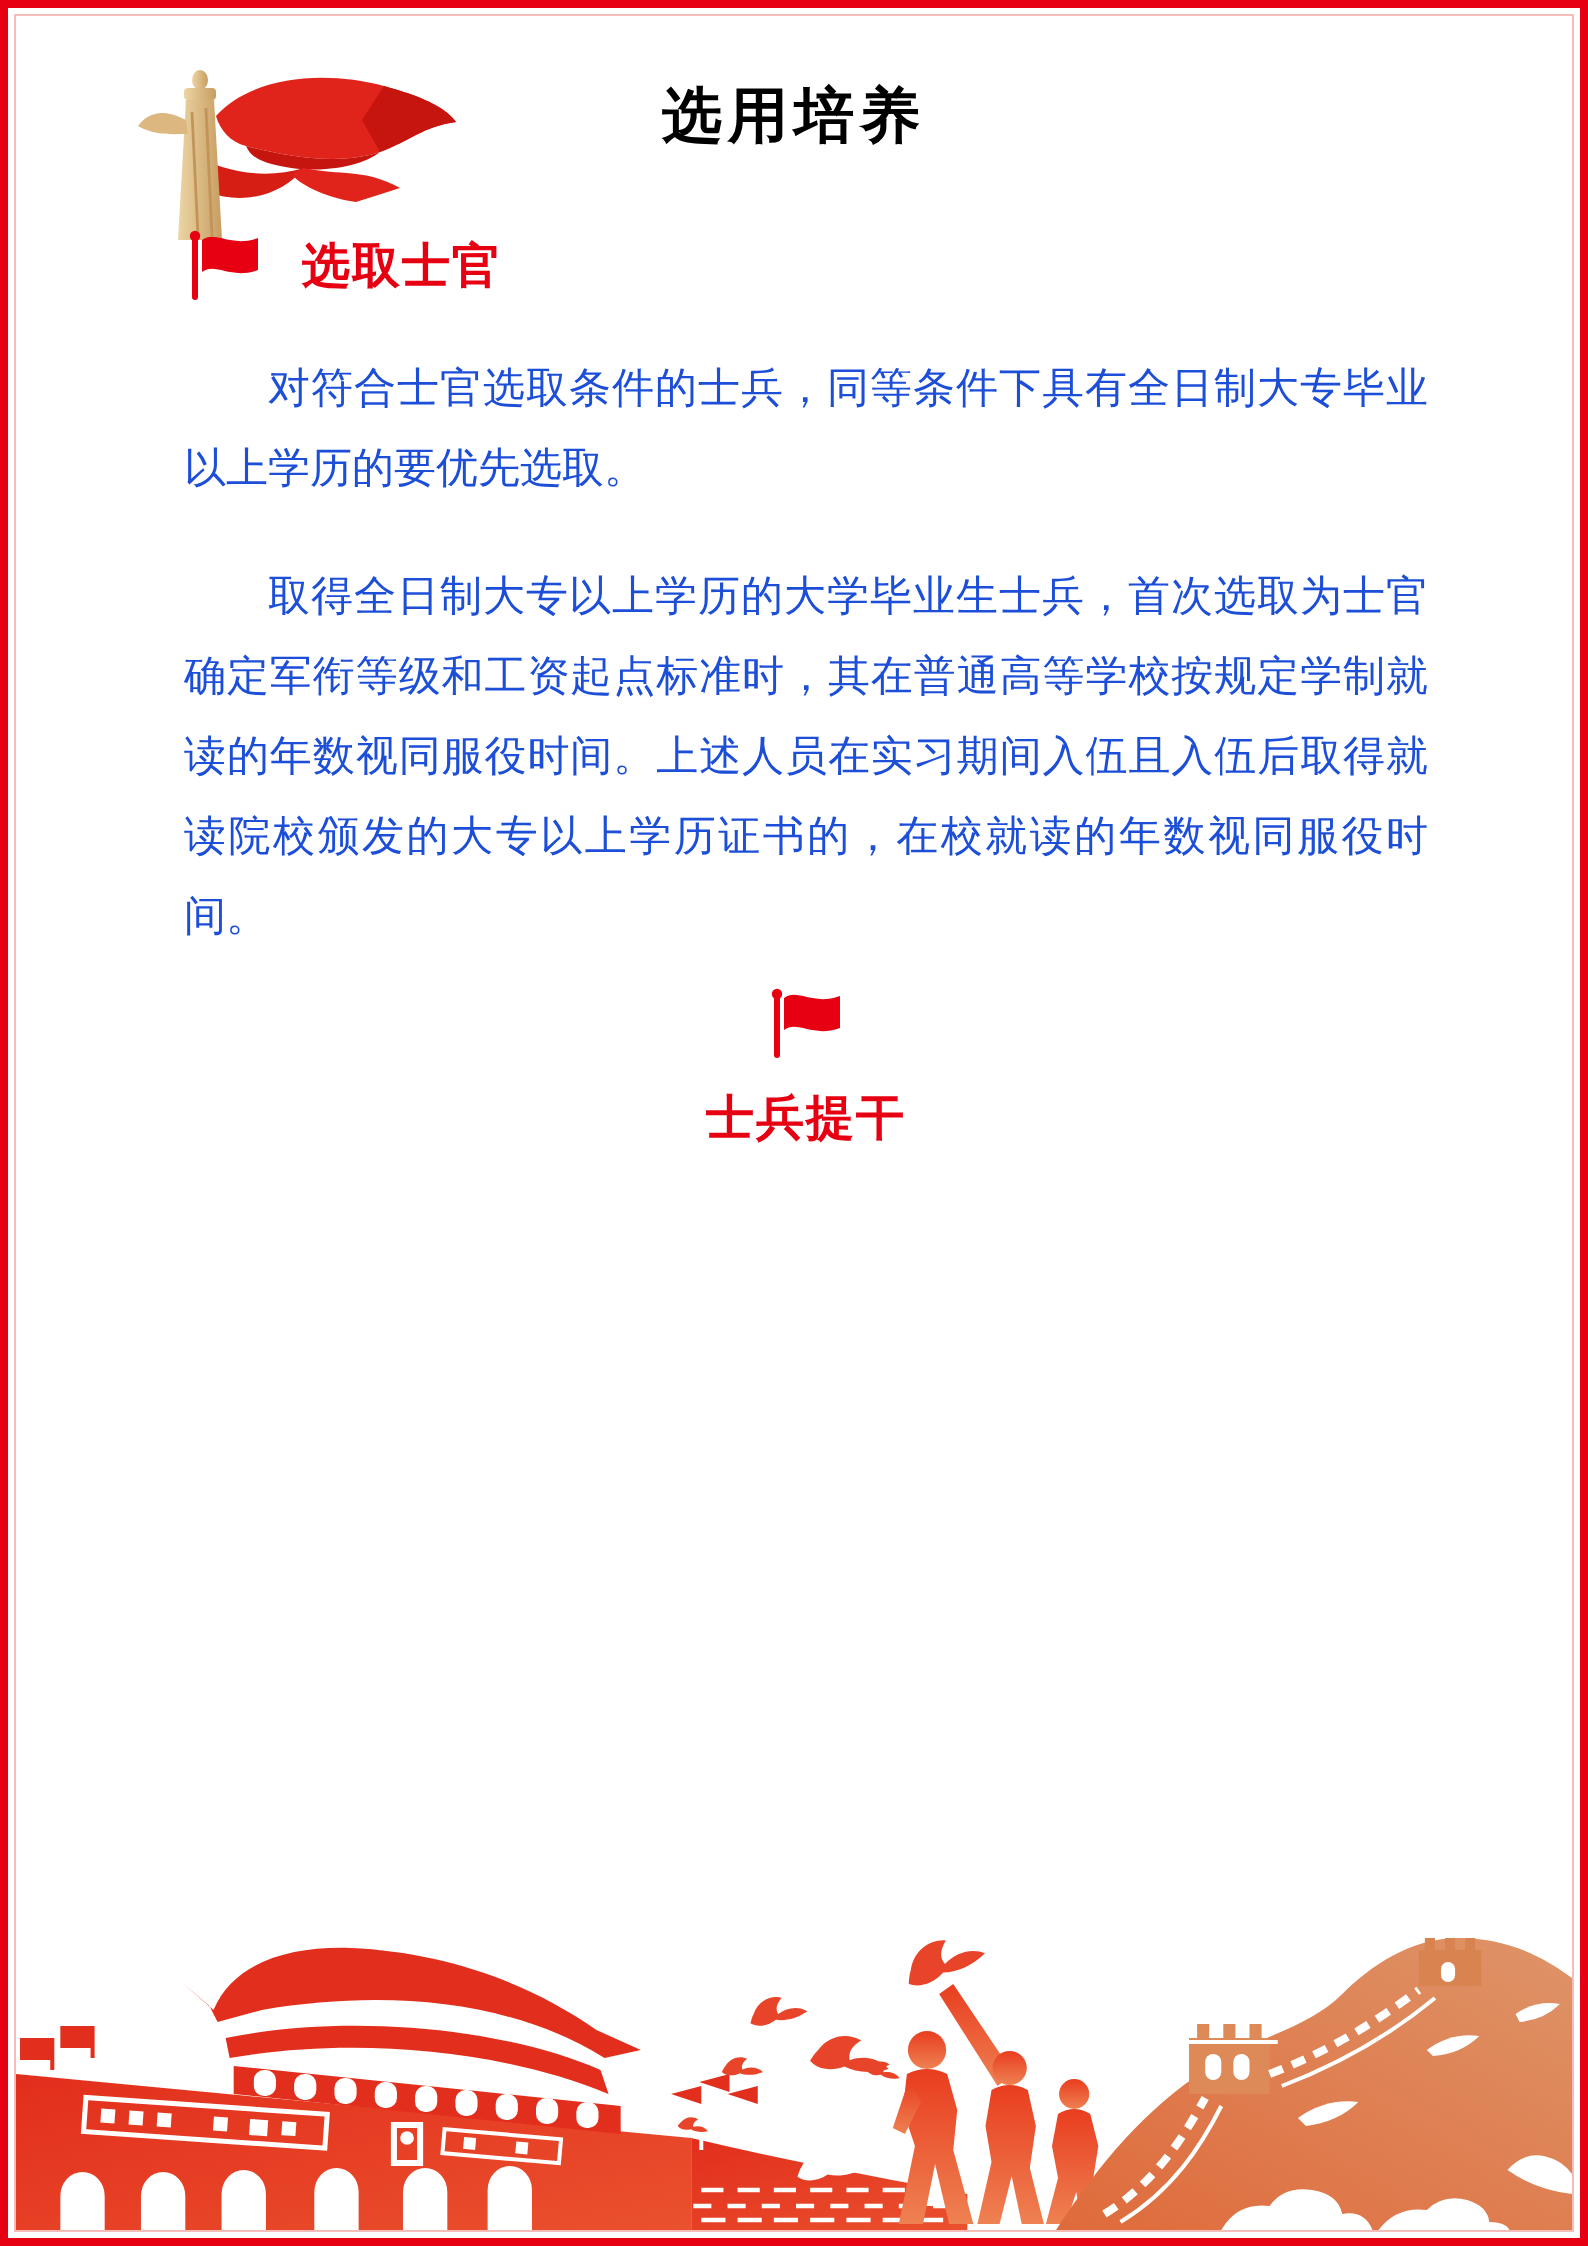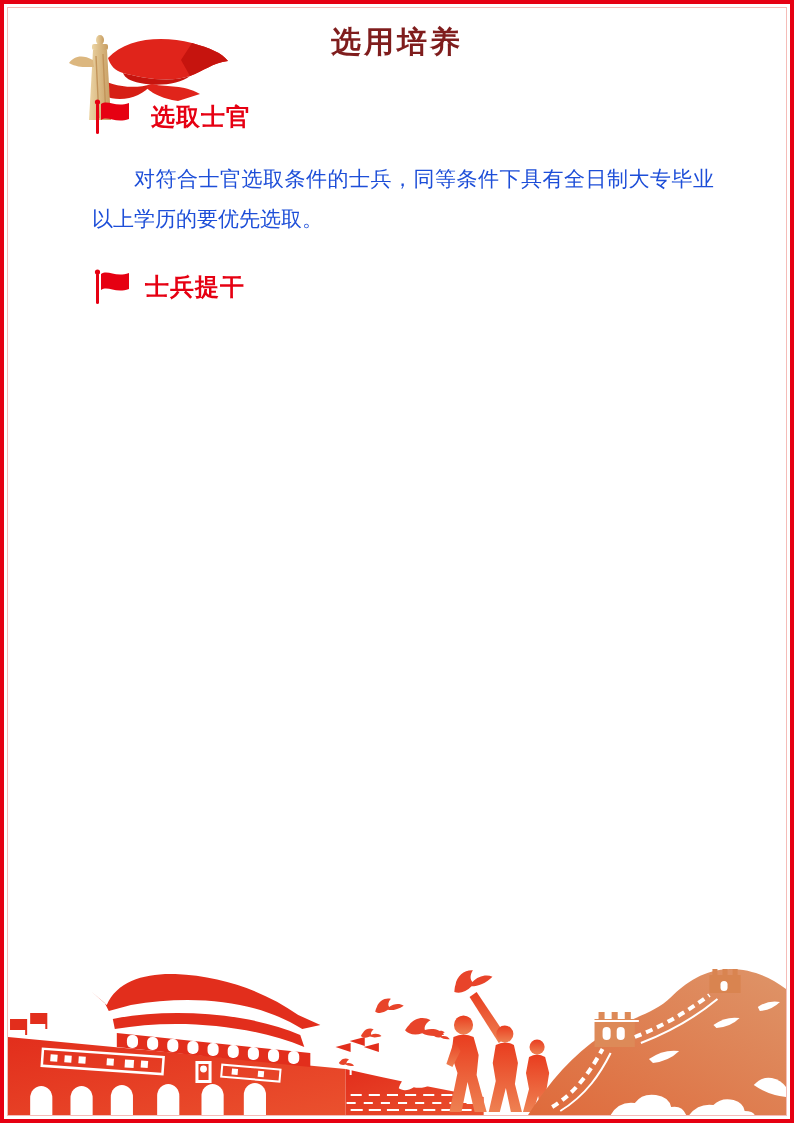--- a/index.html
+++ b/index.html
@@ -16,29 +16,29 @@
   .inner-line {
     position:absolute; inset:3px;
     border:1px solid #f5bcb8;
     pointer-events:none; z-index:1;
   }
   .ornament {
     position:absolute; top:26px; left:26px;
     width:210px; height:92px; z-index:2;
   }
   h1.page-title {
-    margin:0; padding-top:18px;
+    margin:0; padding-top:34px;
     text-align:center;
     font-size:30px; font-weight:bold; letter-spacing:3px;
-    color:#7f1d1d;
+    color:#000000;
   }
   main { position:relative; z-index:2; width:622px; margin:0 0 0 88px; }
   .section-head { display:flex; align-items:center; gap:13px; }
   .section-head.first { margin-top:36px;gap:19px; }
-  .section-head.second { margin-top:30px; }
+  .section-head.second { margin-top:15px;flex-direction:column; }
   .flag-icon { width:40px; height:36px; flex:0 0 auto; }
   h2.section-title {
     margin:0; font-size:24px; font-weight:bold; color:#e60012; letter-spacing:1px;
   }
   p.body-text {
     margin:24px 0 0 0;
     font-size:21px; line-height:40px;
     color:#1d4ed8;
     text-align:justify; text-justify:inter-ideograph;
     text-indent:2em;
@@ -83,20 +83,21 @@
 
     <div class="section-head first">
       <svg class="flag-icon" viewBox="0 0 40 36" aria-hidden="true">
         <circle cx="5.5" cy="3" r="2.6" fill="#e60012"></circle>
         <rect x="4" y="4" width="3" height="31" rx="1.5" fill="#e60012"></rect>
         <path d="M9,5 C16,0 23,9 37,4 L37,20 C23,25 16,16 9,21 Z" fill="#e60012"></path>
       </svg>
       <h2 class="section-title">选取士官</h2>
     </div>
     <p class="body-text">对符合士官选取条件的士兵，同等条件下具有全日制大专毕业以上学历的要优先选取。</p>
+    <p class="body-text">取得全日制大专以上学历的大学毕业生士兵，首次选取为士官确定军衔等级和工资起点标准时，其在普通高等学校按规定学制就读的年数视同服役时间。上述人员在实习期间入伍且入伍后取得就读院校颁发的大专以上学历证书的，在校就读的年数视同服役时间。</p>
 
     <div class="section-head second">
       <svg class="flag-icon" viewBox="0 0 40 36" aria-hidden="true">
         <circle cx="5.5" cy="3" r="2.6" fill="#e60012"></circle>
         <rect x="4" y="4" width="3" height="31" rx="1.5" fill="#e60012"></rect>
         <path d="M9,5 C16,0 23,9 37,4 L37,20 C23,25 16,16 9,21 Z" fill="#e60012"></path>
       </svg>
       <h2 class="section-title">士兵提干</h2>
     </div>
   </main>

